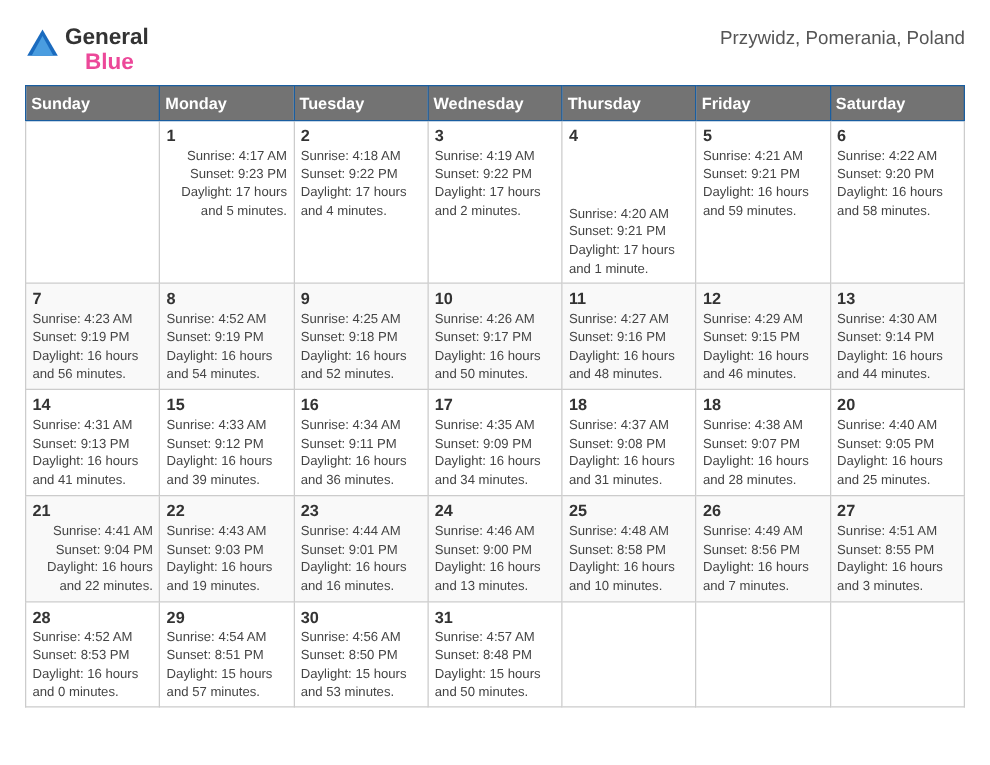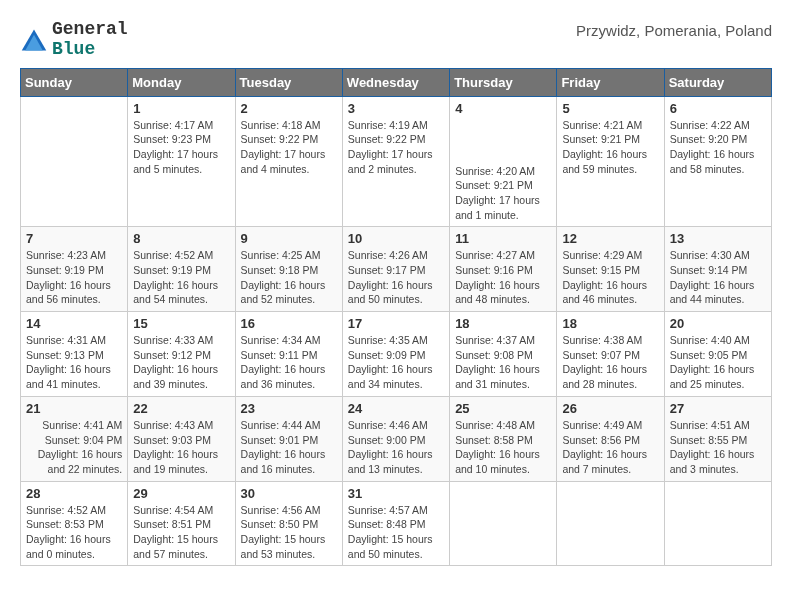--- a/index.html
+++ b/index.html
@@ -11,31 +11,29 @@
       padding: 20px;
     }
     .header {
       display: flex;
       justify-content: space-between;
       align-items: flex-start;
       margin-bottom: 8px;
     }
     .logo {
       display: flex;
-      align-items: center;
       gap: 4px;
-      font-family: Liberation Mono, monospace;
     }
     .logo-text {
       font-size: 18px;
       font-weight: bold;
       line-height: 1.1;
     }
     .logo-general { color: #333; }
-    .logo-blue { color: #0f766e; }
+    .logo-blue { color: #ec4899; margin-left: 16px; }
     .logo-icon {
       width: 28px;
       height: 28px;
     }
     .title-block {
       text-align: right;
     }
     .month-year {
       font-size: 36px;
       font-weight: bold;
@@ -117,21 +115,21 @@
         <th>Thursday</th>
         <th>Friday</th>
         <th>Saturday</th>
       </tr>
   </thead>
   <tbody id="calendar-body">
   <tr>
         <td class="empty-cell"></td>
         <td>
           <span class="day-number">1</span>
-          <div class="day-info" style="white-space: pre-line;">Sunrise: 4:17 AM
+          <div class="day-info" style="white-space: pre-line; text-align: right;">Sunrise: 4:17 AM
 Sunset: 9:23 PM
 Daylight: 17 hours
 and 5 minutes.</div>
         </td>
         <td>
           <span class="day-number">2</span>
           <div class="day-info" style="white-space: pre-line;">Sunrise: 4:18 AM
 Sunset: 9:22 PM
 Daylight: 17 hours
 and 4 minutes.</div>

